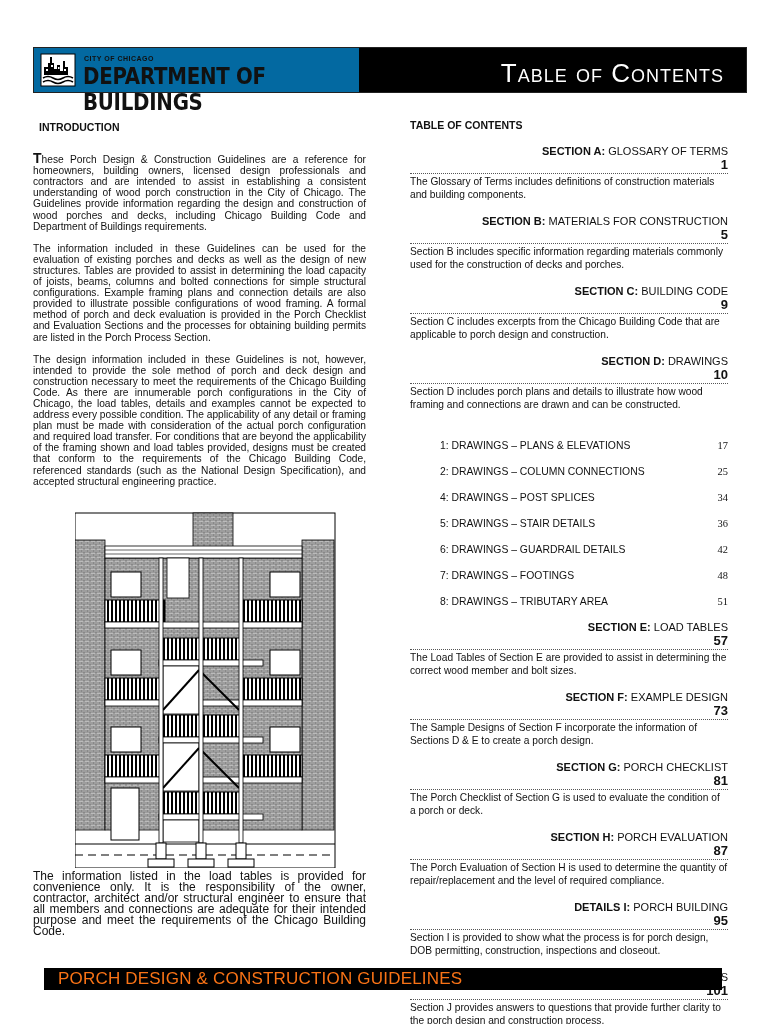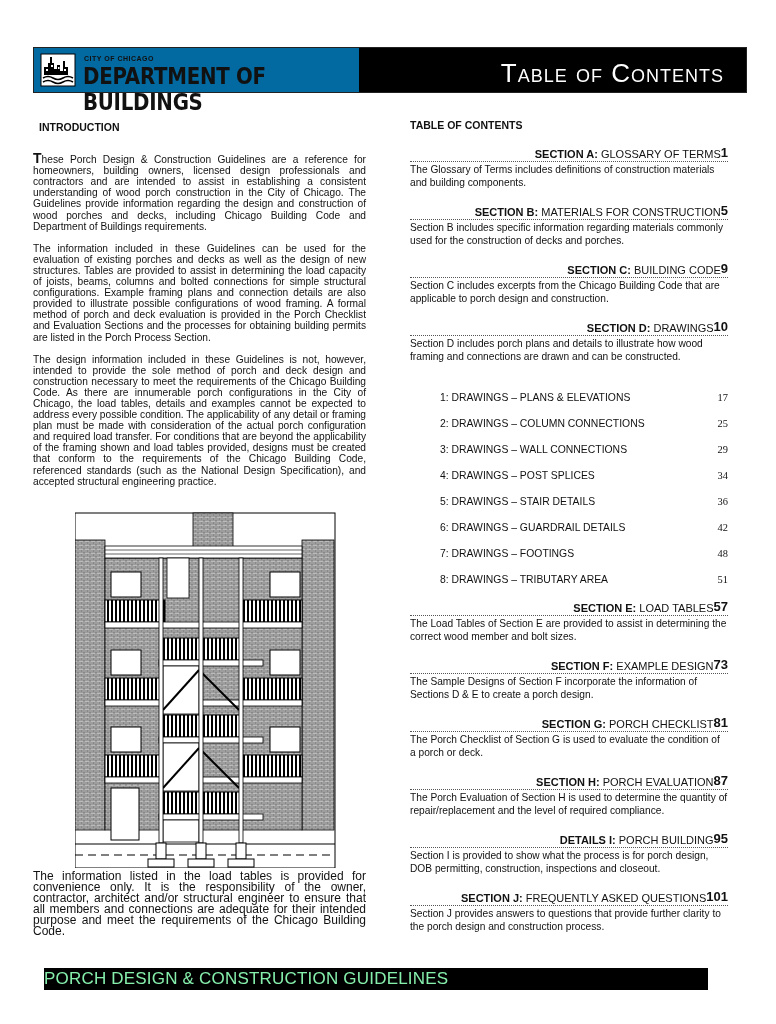--- a/index.html
+++ b/index.html
@@ -20,31 +20,31 @@
   .left p { margin:0 0 11px 0; }
   .dropcap { font-size:14px; font-weight:bold; }
 
   .drawing { position:absolute; left:75px; top:510px; width:270px; height:358px; }
   .disclaimer { position:absolute; left:33px; top:871px; width:333px; font-size:12px; line-height:11.1px; text-align:justify; }
 
   
   .right { position:absolute; left:410px; top:119px; width:318px; }
   .right .toch { font-size:10.5px; font-weight:bold; margin:0 0 14px 0; }
   .sec { margin-bottom:14px; }
-  .sec-head { display:flex; justify-content:flex-end; align-items:flex-end; font-size:11px; border-bottom:1px dotted #555; padding-bottom:1px; }
+  .sec-head { display:flex; justify-content:space-between; align-items:flex-end; font-size:11px; border-bottom:1px dotted #555; padding-bottom:1px;flex-direction:column; }
   .sec-head b { font-weight:bold; }
   .sec-page { font-weight:bold; font-size:13px; }
   .sec-desc { font-size:10.2px; line-height:12.5px; margin-top:2px; }
   .subs { margin:12px 0 14px 30px; }
   .sub { display:flex; justify-content:space-between; font-size:10.4px; height:26px; align-items:flex-end; }
   .sub-label { font-weight:normal; }
   .sub-page { width:20px; text-align:right; font-size:10.4px;font-family:Liberation Serif, serif; }
 
   
-  .footer { position:absolute; left:44px; top:968px; width:664px; height:22px; background:#000; color:#86efac; font-size:17px; line-height:22px; padding-left:0; letter-spacing:0.2px; }
+  .footer { position:absolute; left:44px; top:968px; width:664px; height:22px; background:#000; color:#f97316; font-size:17px; line-height:22px; padding-left:14px; letter-spacing:0.2px; }
 </style>
 </head>
 <body>
 
 <div class="header">
   <div class="hdr-left">
     <svg class="logo" viewBox="0 0 36 34">
       <rect x="1" y="1" width="34" height="32" fill="#fff" stroke="#000" stroke-width="1"></rect>
       <path d="M4 22 L4 14 L8 14 L8 10 L10 10 L10 4 L12 4 L12 10 L14 10 L14 16 L17 16 L17 12 L20 12 L20 18 L23 18 L23 8 L25 8 L25 14 L28 14 L28 22 Z" fill="#000"></path>
       <rect x="6" y="16" width="2" height="2" fill="#fff"></rect>
@@ -179,24 +179,20 @@
       <div class="subs">
         <div class="sub">
           <span class="sub-label">1: DRAWINGS – PLANS &amp; ELEVATIONS</span>
           <span class="sub-page">17</span>
         </div>
         <div class="sub">
           <span class="sub-label">2: DRAWINGS – COLUMN CONNECTIONS</span>
           <span class="sub-page">25</span>
         </div>
         <div class="sub">
-          <span class="sub-label">3: DRAWINGS – WALL CONNECTIONS</span>
-          <span class="sub-page">29</span>
-        </div>
-        <div class="sub">
           <span class="sub-label">4: DRAWINGS – POST SPLICES</span>
           <span class="sub-page">34</span>
         </div>
         <div class="sub">
           <span class="sub-label">5: DRAWINGS – STAIR DETAILS</span>
           <span class="sub-page">36</span>
         </div>
         <div class="sub">
           <span class="sub-label">6: DRAWINGS – GUARDRAIL DETAILS</span>
           <span class="sub-page">42</span>

